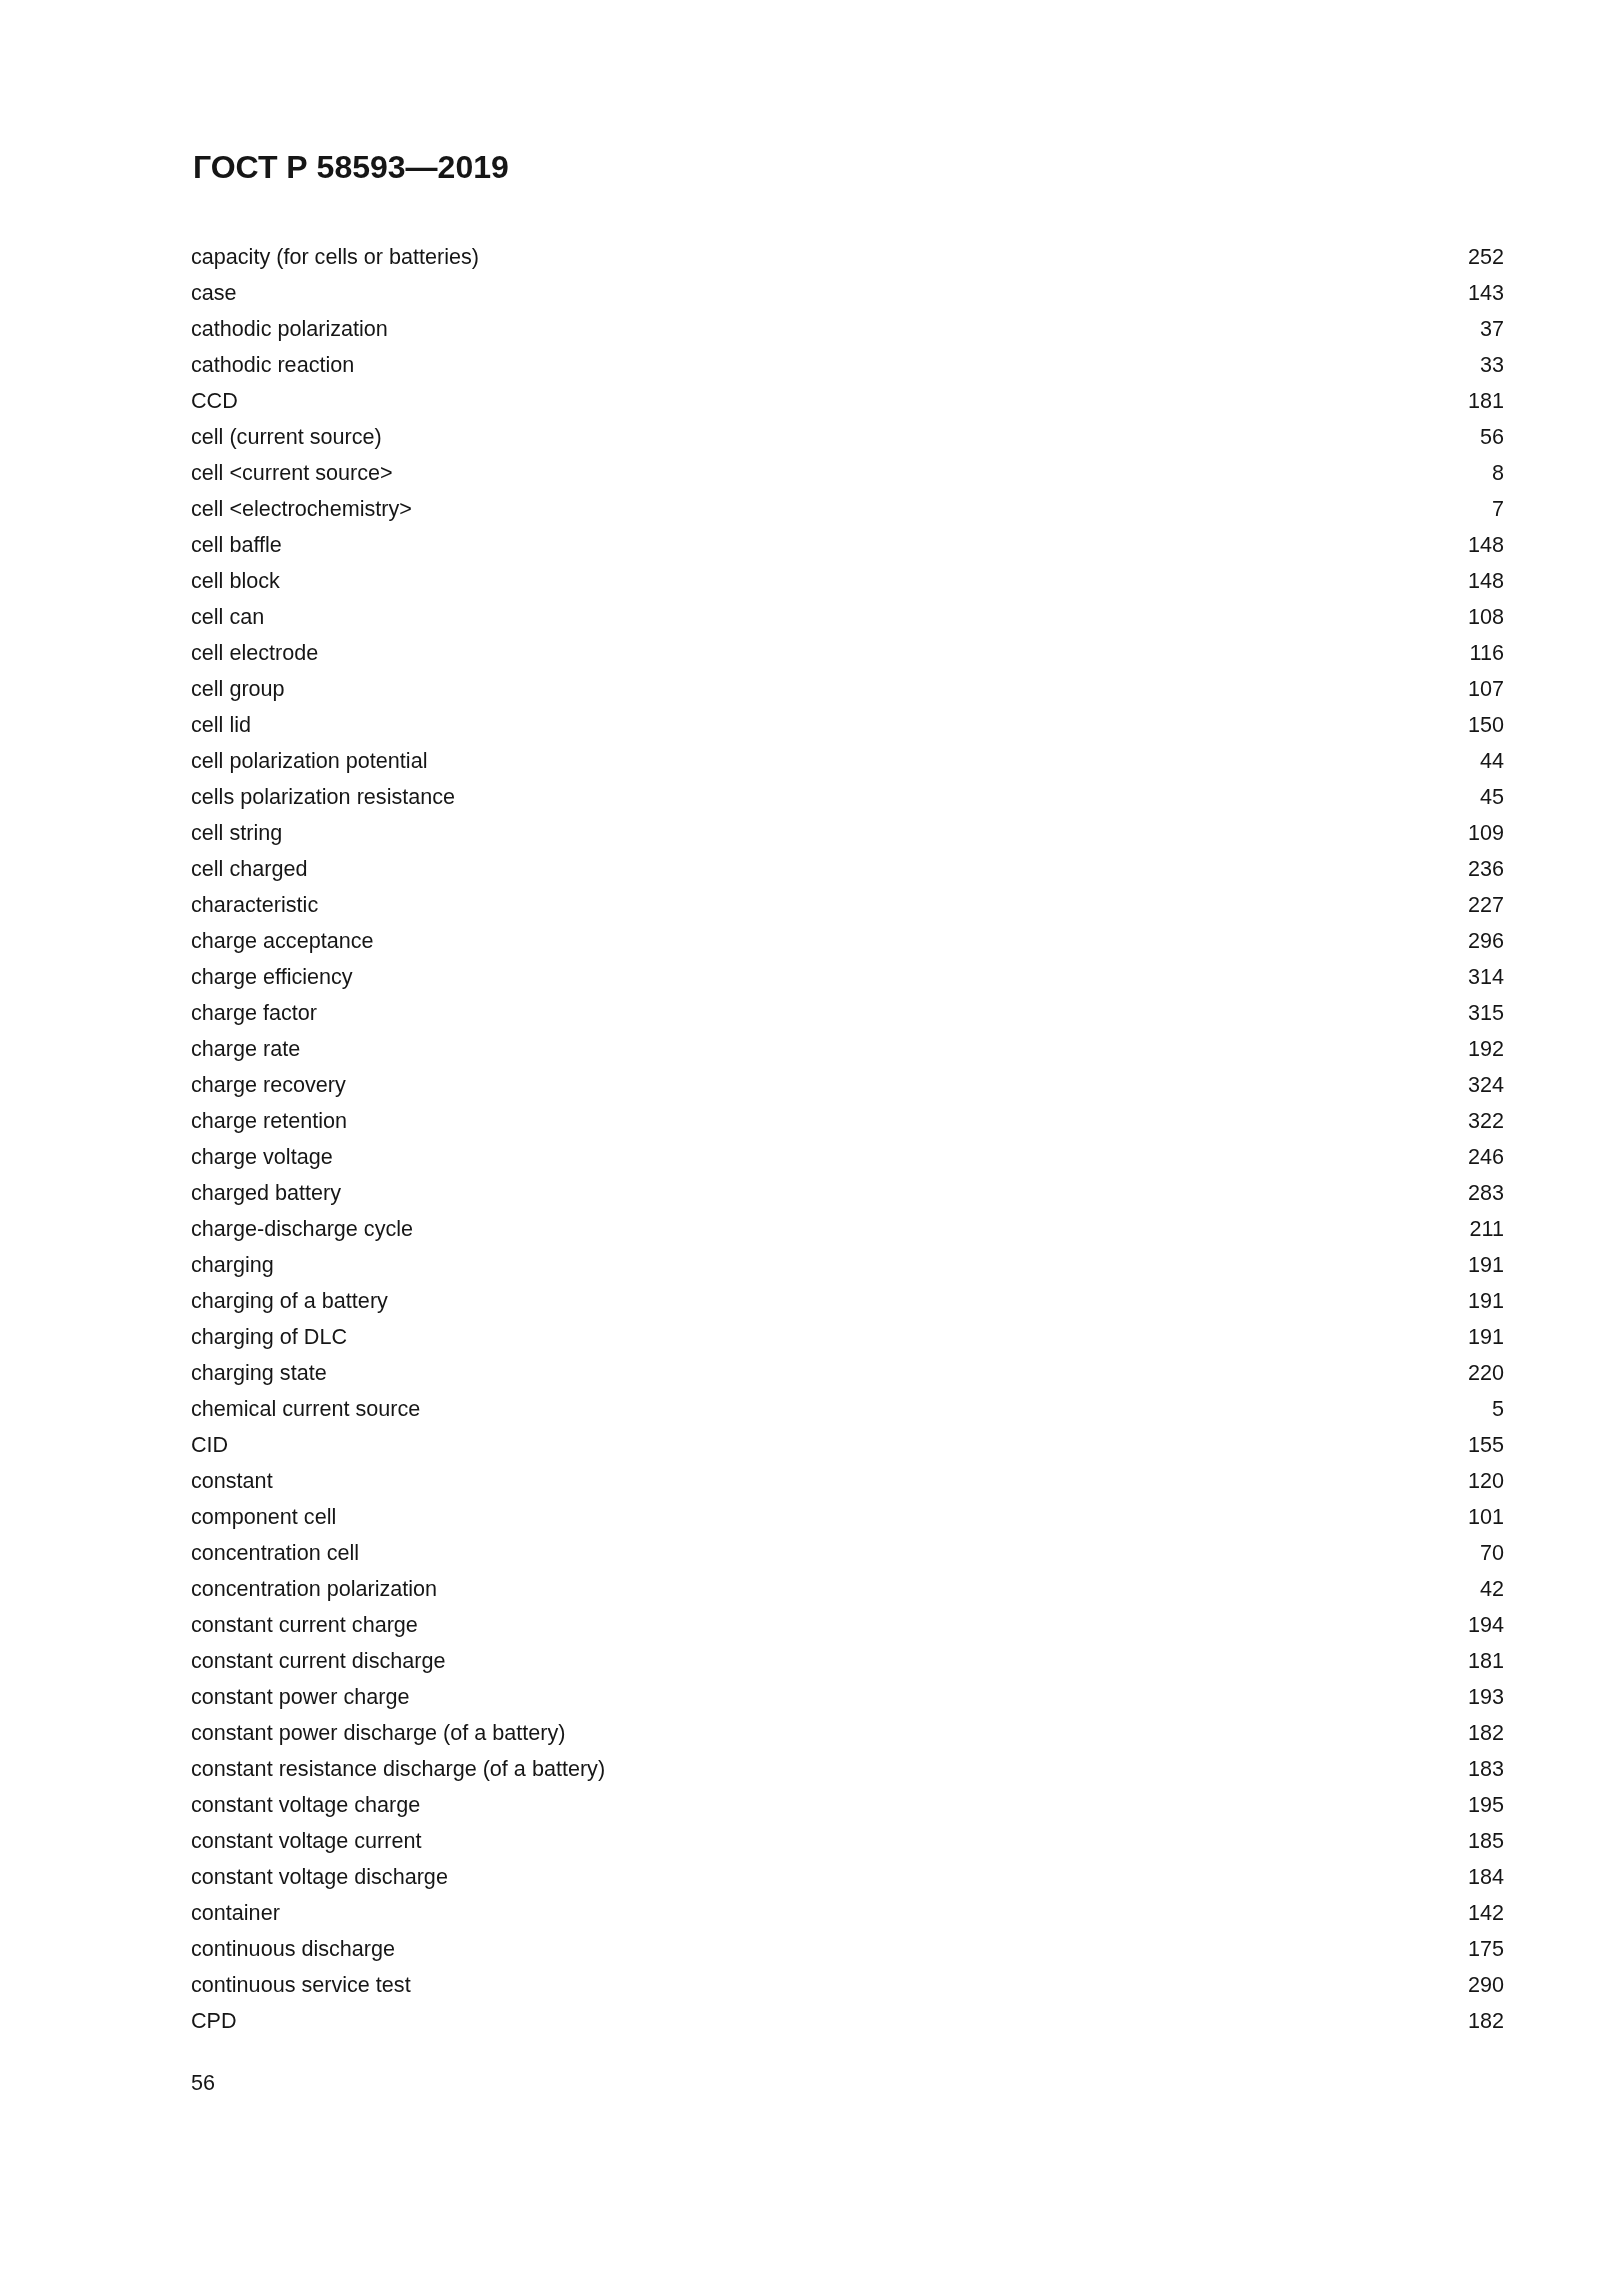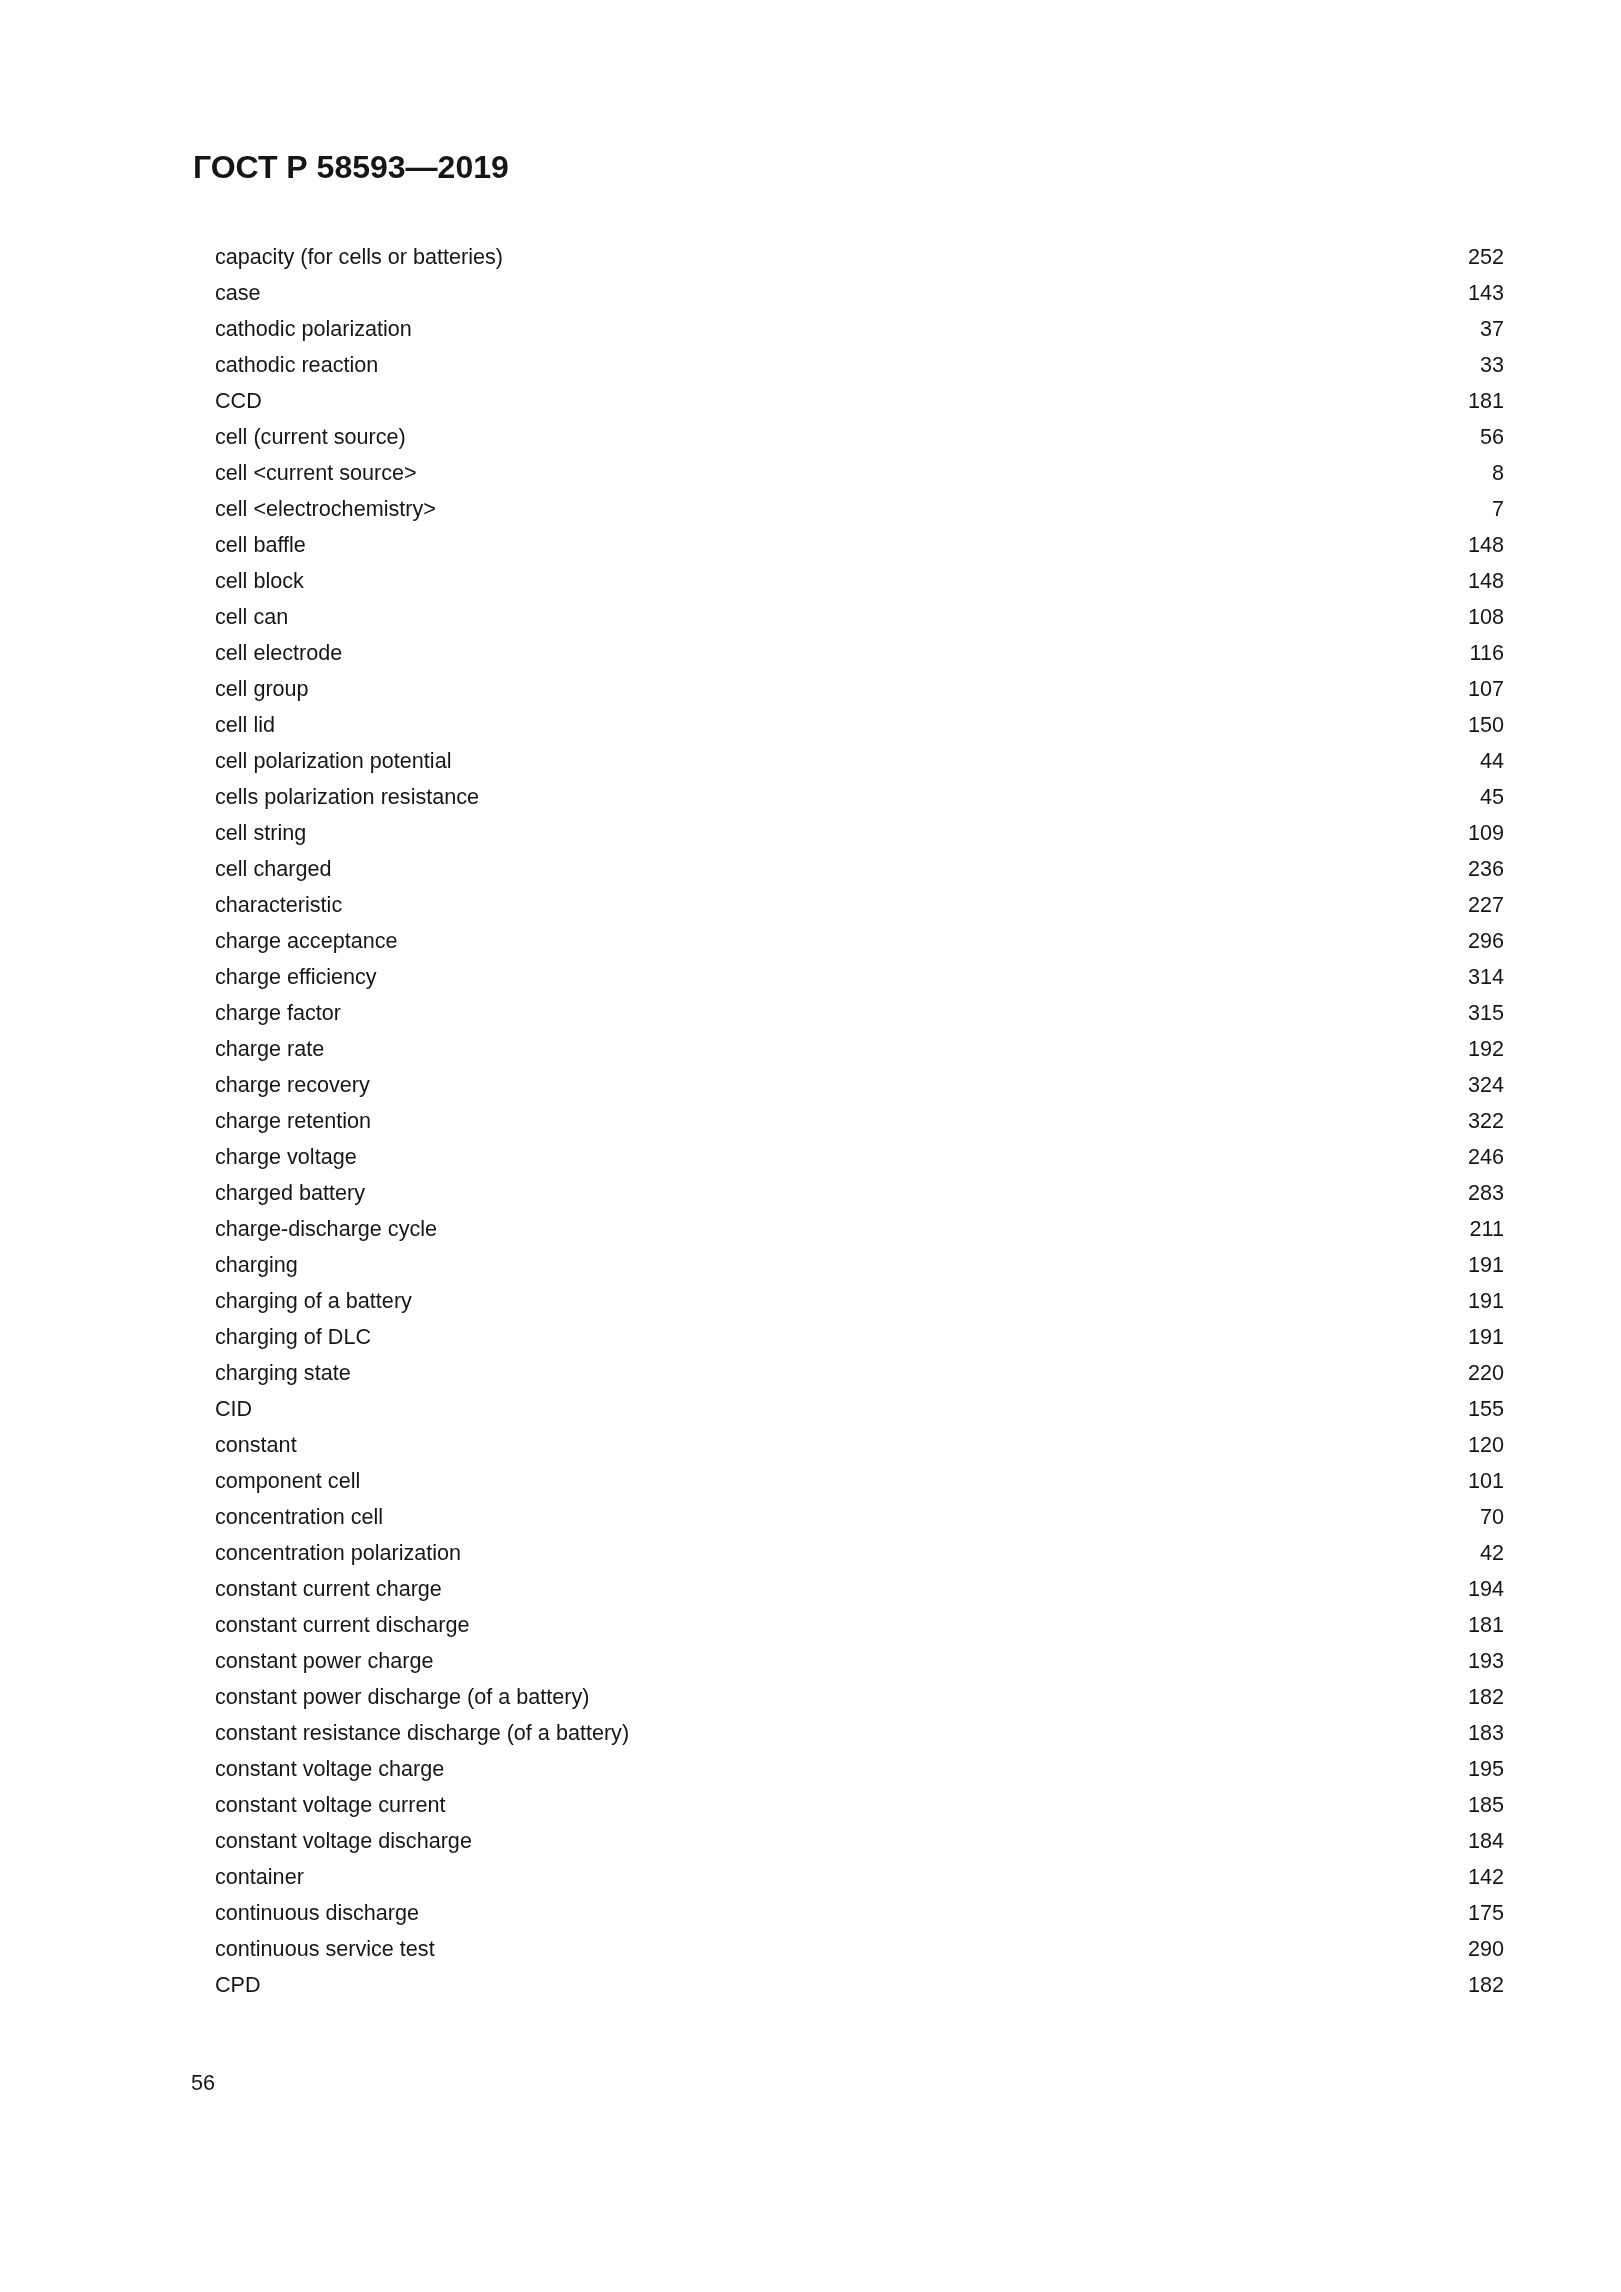--- a/index.html
+++ b/index.html
@@ -28,21 +28,21 @@
   }
   .index-row {
     display: flex;
     justify-content: space-between;
     align-items: baseline;
     height: 36px;
     line-height: 36px;
     font-size: 21.6px;
     white-space: nowrap;
   }
-  .index-term { text-align: left; margin-left: 24px; }
+  .index-term { text-align: left; }
   .index-page { text-align: right; padding-left: 39px; }
   .page-footer {
     position: absolute;
     left: 191px;
     top: 2068px;
     font-size: 21.6px;
     line-height: 29px;
   }
 </style>
 </head>
@@ -205,20 +205,24 @@
   <div class="index-row">
     <span class="index-term">charging of DLC</span>
     <span class="index-page">191</span>
   </div>
 
   <div class="index-row">
     <span class="index-term">charging state</span>
     <span class="index-page">220</span>
   </div>
 
+  <div class="index-row">
+    <span class="index-term">chemical current source</span>
+    <span class="index-page">5</span>
+  </div>
 
   <div class="index-row">
     <span class="index-term">CID</span>
     <span class="index-page">155</span>
   </div>
 
   <div class="index-row">
     <span class="index-term">constant</span>
     <span class="index-page">120</span>
   </div>

